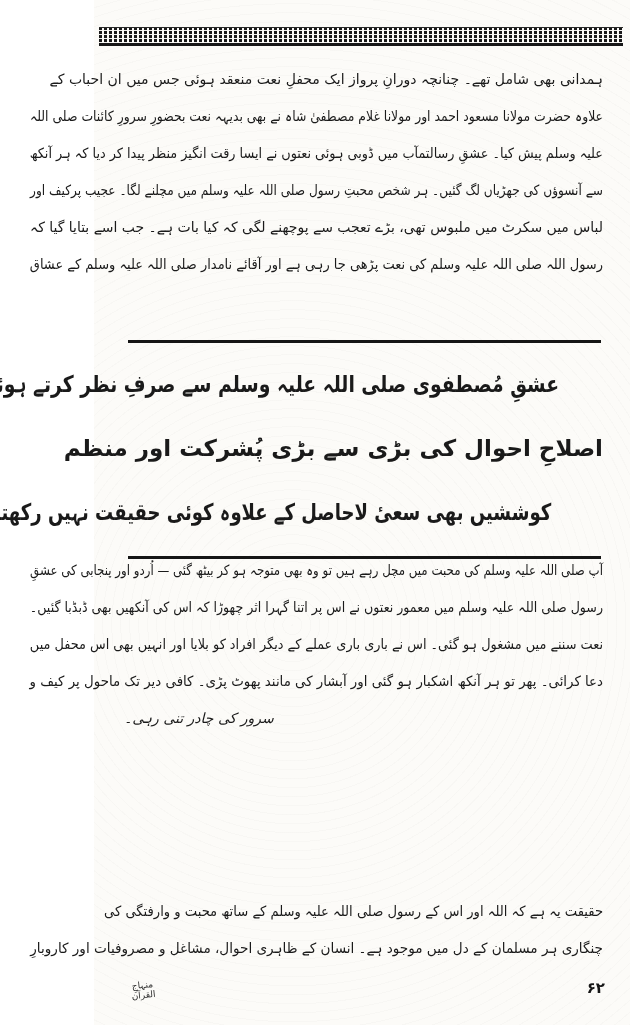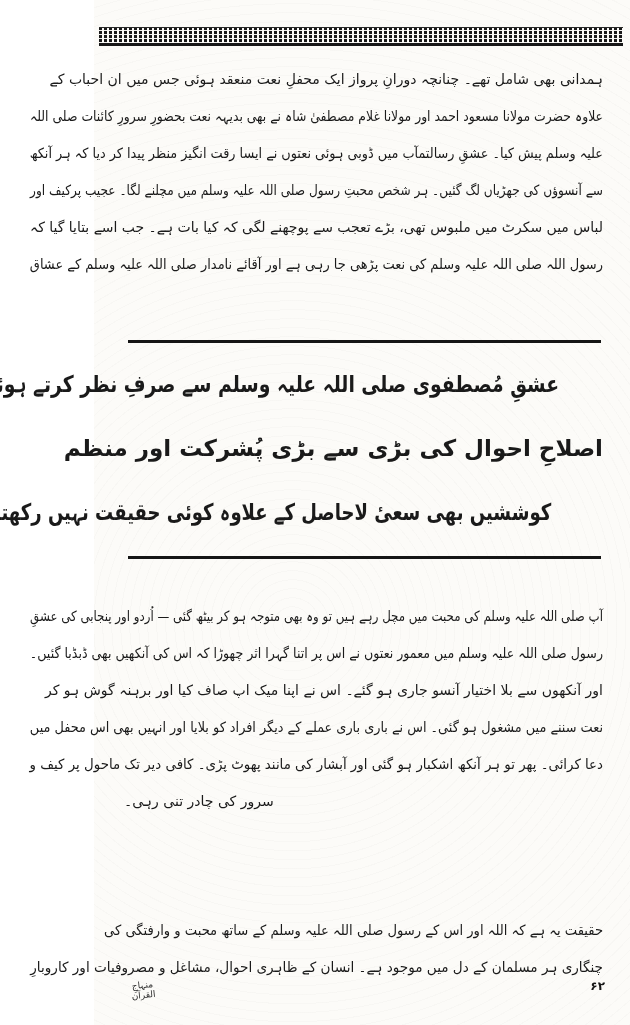--- a/index.html
+++ b/index.html
@@ -21,33 +21,33 @@
   .top-band {
     position: absolute; top: 27px; left: 5px; right: 7px; height: 15px;
     background-image:
       repeating-linear-gradient(0deg, rgba(252,251,248,0.95) 0 1px, transparent 1px 4px),
       repeating-linear-gradient(90deg, #191919 0 3px, transparent 3px 5px);
     border-bottom: 3px solid #161616;
     border-top: 1px solid #2a2a2a;
   }
   .block { position: absolute; left: 30px; right: 27px; }
   .p1 { top: 61px; }
-  .p2 { top: 598px; }
-  .p3 { top: 912px; }
+  .p2 { top: 552px; }
+  .p3 { top: 893px; }
   .line {
     height: 37px; line-height: 37px;
     font-size: 14px;
     white-space: nowrap;
     overflow: visible;
     text-align: justify;
     text-align-last: justify;
     transform-origin: 100% 50%;
   }
   .line.indent-left { padding-left: 36px; }
-  .line.flush-left { text-align: center; text-align-last: left; }
+  .line.flush-left { text-align: center; text-align-last: left; font-style: italic; }
   .rule {
     position: absolute; left: 34px; right: 29px; height: 3px;
     background: #151515; border: none; margin: 0;
   }
   .rule-top { top: 340px; }
   .rule-bottom { top: 556px; }
   .quote { top: 352px; }
   .qline {
     height: 64px; line-height: 64px;
     font-size: 23px; font-weight: bold;
@@ -59,21 +59,21 @@
   .seal {
     position: absolute; left: 37px; top: 980px;
     font-size: 9px; line-height: 10px;
     text-align: center;
     transform: rotate(-6deg);
     color: #2b2b2b;
     direction: rtl;
   }
   .pagenum {
     position: absolute; right: 25px; top: 979px;
-    font-size: 12px; font-weight: bold;
+    font-size: 15px; font-weight: bold;
     color: #161616;
     direction: rtl;
   }
 </style>
 </head>
 <body>
 
 <div class="page">
 
   <div class="top-band"></div>
@@ -93,21 +93,20 @@
     <div class="qline" style="transform: scaleX(0.816239);">عشقِ مُصطفوی صلی اللہ علیہ وسلم سے صرفِ نظر کرتے ہوئے</div>
     <div class="qline">اصلاحِ احوال کی بڑی سے بڑی پُشرکت اور منظم</div>
     <div class="qline" style="transform: scaleX(0.783858);">کوششیں بھی سعیٔ لاحاصل کے علاوہ کوئی حقیقت نہیں رکھتیں</div>
   </section>
 
   <hr class="rule rule-bottom">
 
   <section class="block p2">
     <div class="line" style="transform: scaleX(0.842647);">آپ صلی اللہ علیہ وسلم کی محبت میں مچل رہے ہیں تو وہ بھی متوجہ ہو کر بیٹھ گئی — اُردو اور پنجابی کی عشقِ</div>
     <div class="line" style="transform: scaleX(0.900943);">رسول صلی اللہ علیہ وسلم میں معمور نعتوں نے اس پر اتنا گہرا اثر چھوڑا کہ اس کی آنکھیں بھی ڈبڈبا گئیں۔</div>
-    <div class="line">اور آنکھوں سے بلا اختیار آنسو جاری ہو گئے۔ اس نے اپنا میک اپ صاف کیا اور برہنہ گوش ہو کر</div>
     <div class="line" style="transform: scaleX(0.918269);">نعت سننے میں مشغول ہو گئی۔ اس نے باری باری عملے کے دیگر افراد کو بلایا اور انہیں بھی اس محفل میں</div>
     <div class="line" style="transform: scaleX(0.953411);">دعا کرائی۔ پھر تو ہر آنکھ اشکبار ہو گئی اور آبشار کی مانند پھوٹ پڑی۔ کافی دیر تک ماحول پر کیف و</div>
     <div class="line flush-left">سرور کی چادر تنی رہی۔</div>
   </section>
 
   <section class="block p3">
     <div class="line indent-left" style="transform: scaleX(0.937173);">حقیقت یہ ہے کہ اللہ اور اس کے رسول صلی اللہ علیہ وسلم کے ساتھ محبت و وارفتگی کی</div>
     <div class="line" style="transform: scaleX(0.969543);">چنگاری ہر مسلمان کے دل میں موجود ہے۔ انسان کے ظاہری احوال، مشاغل و مصروفیات اور کاروبارِ</div>
   </section>
 

